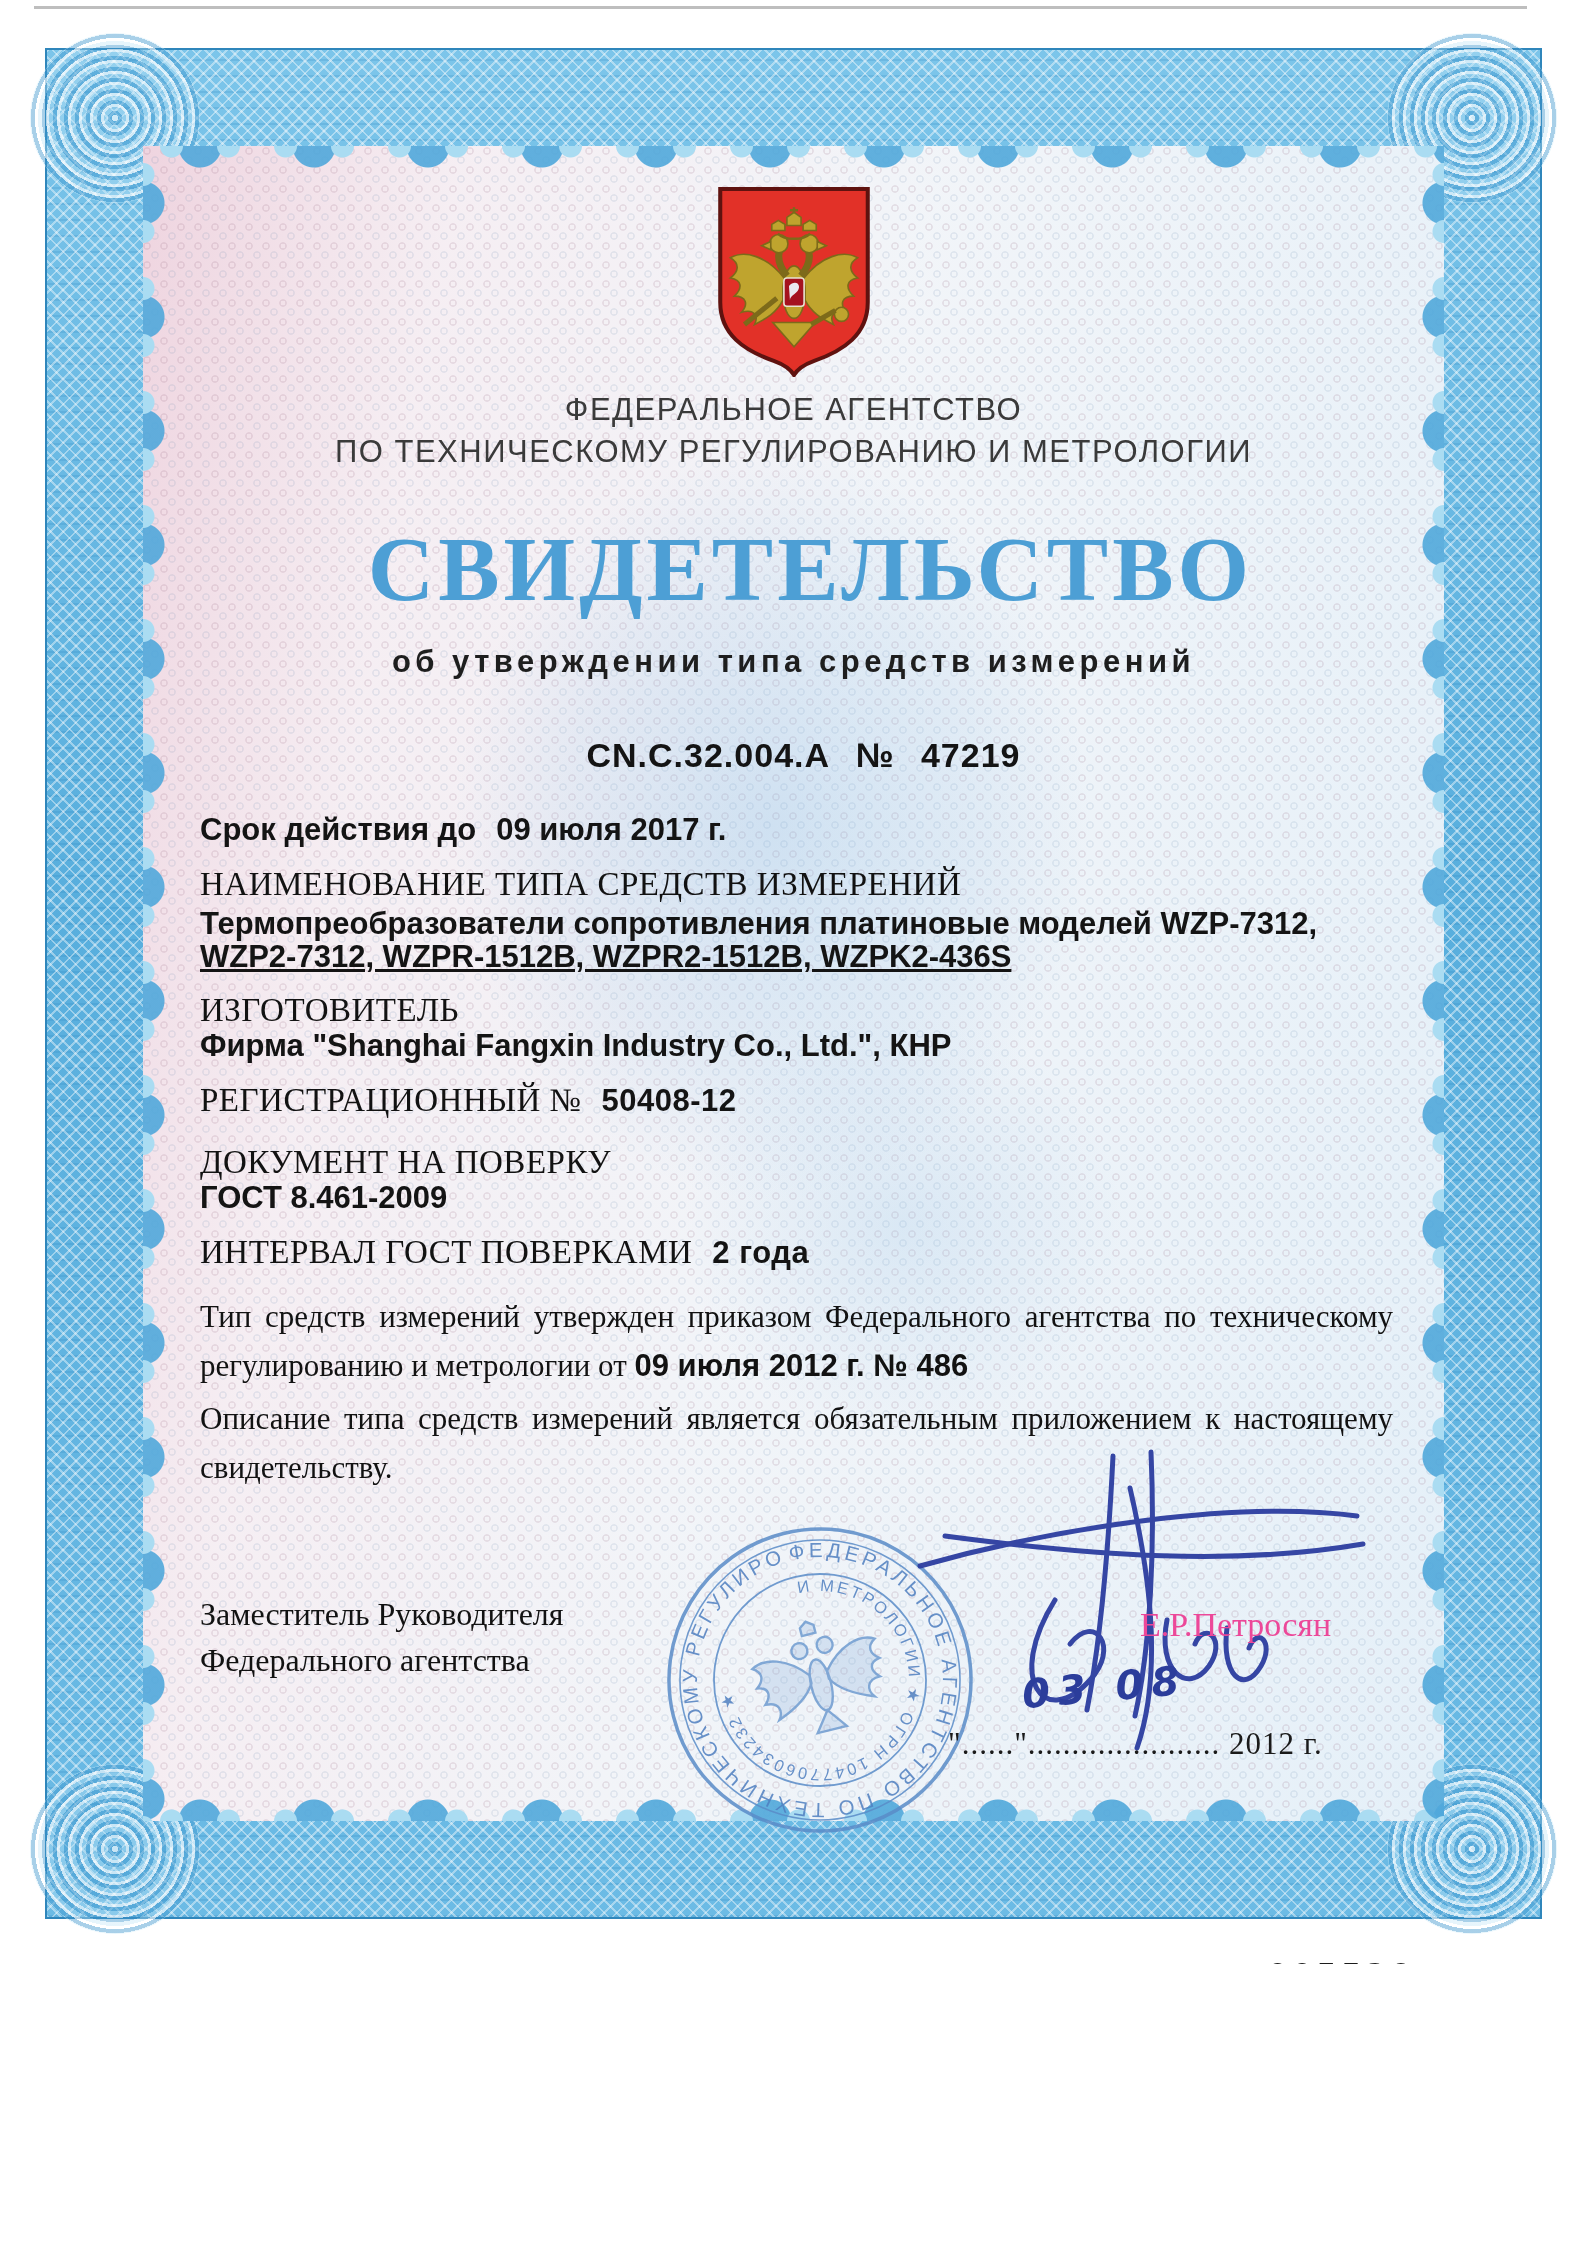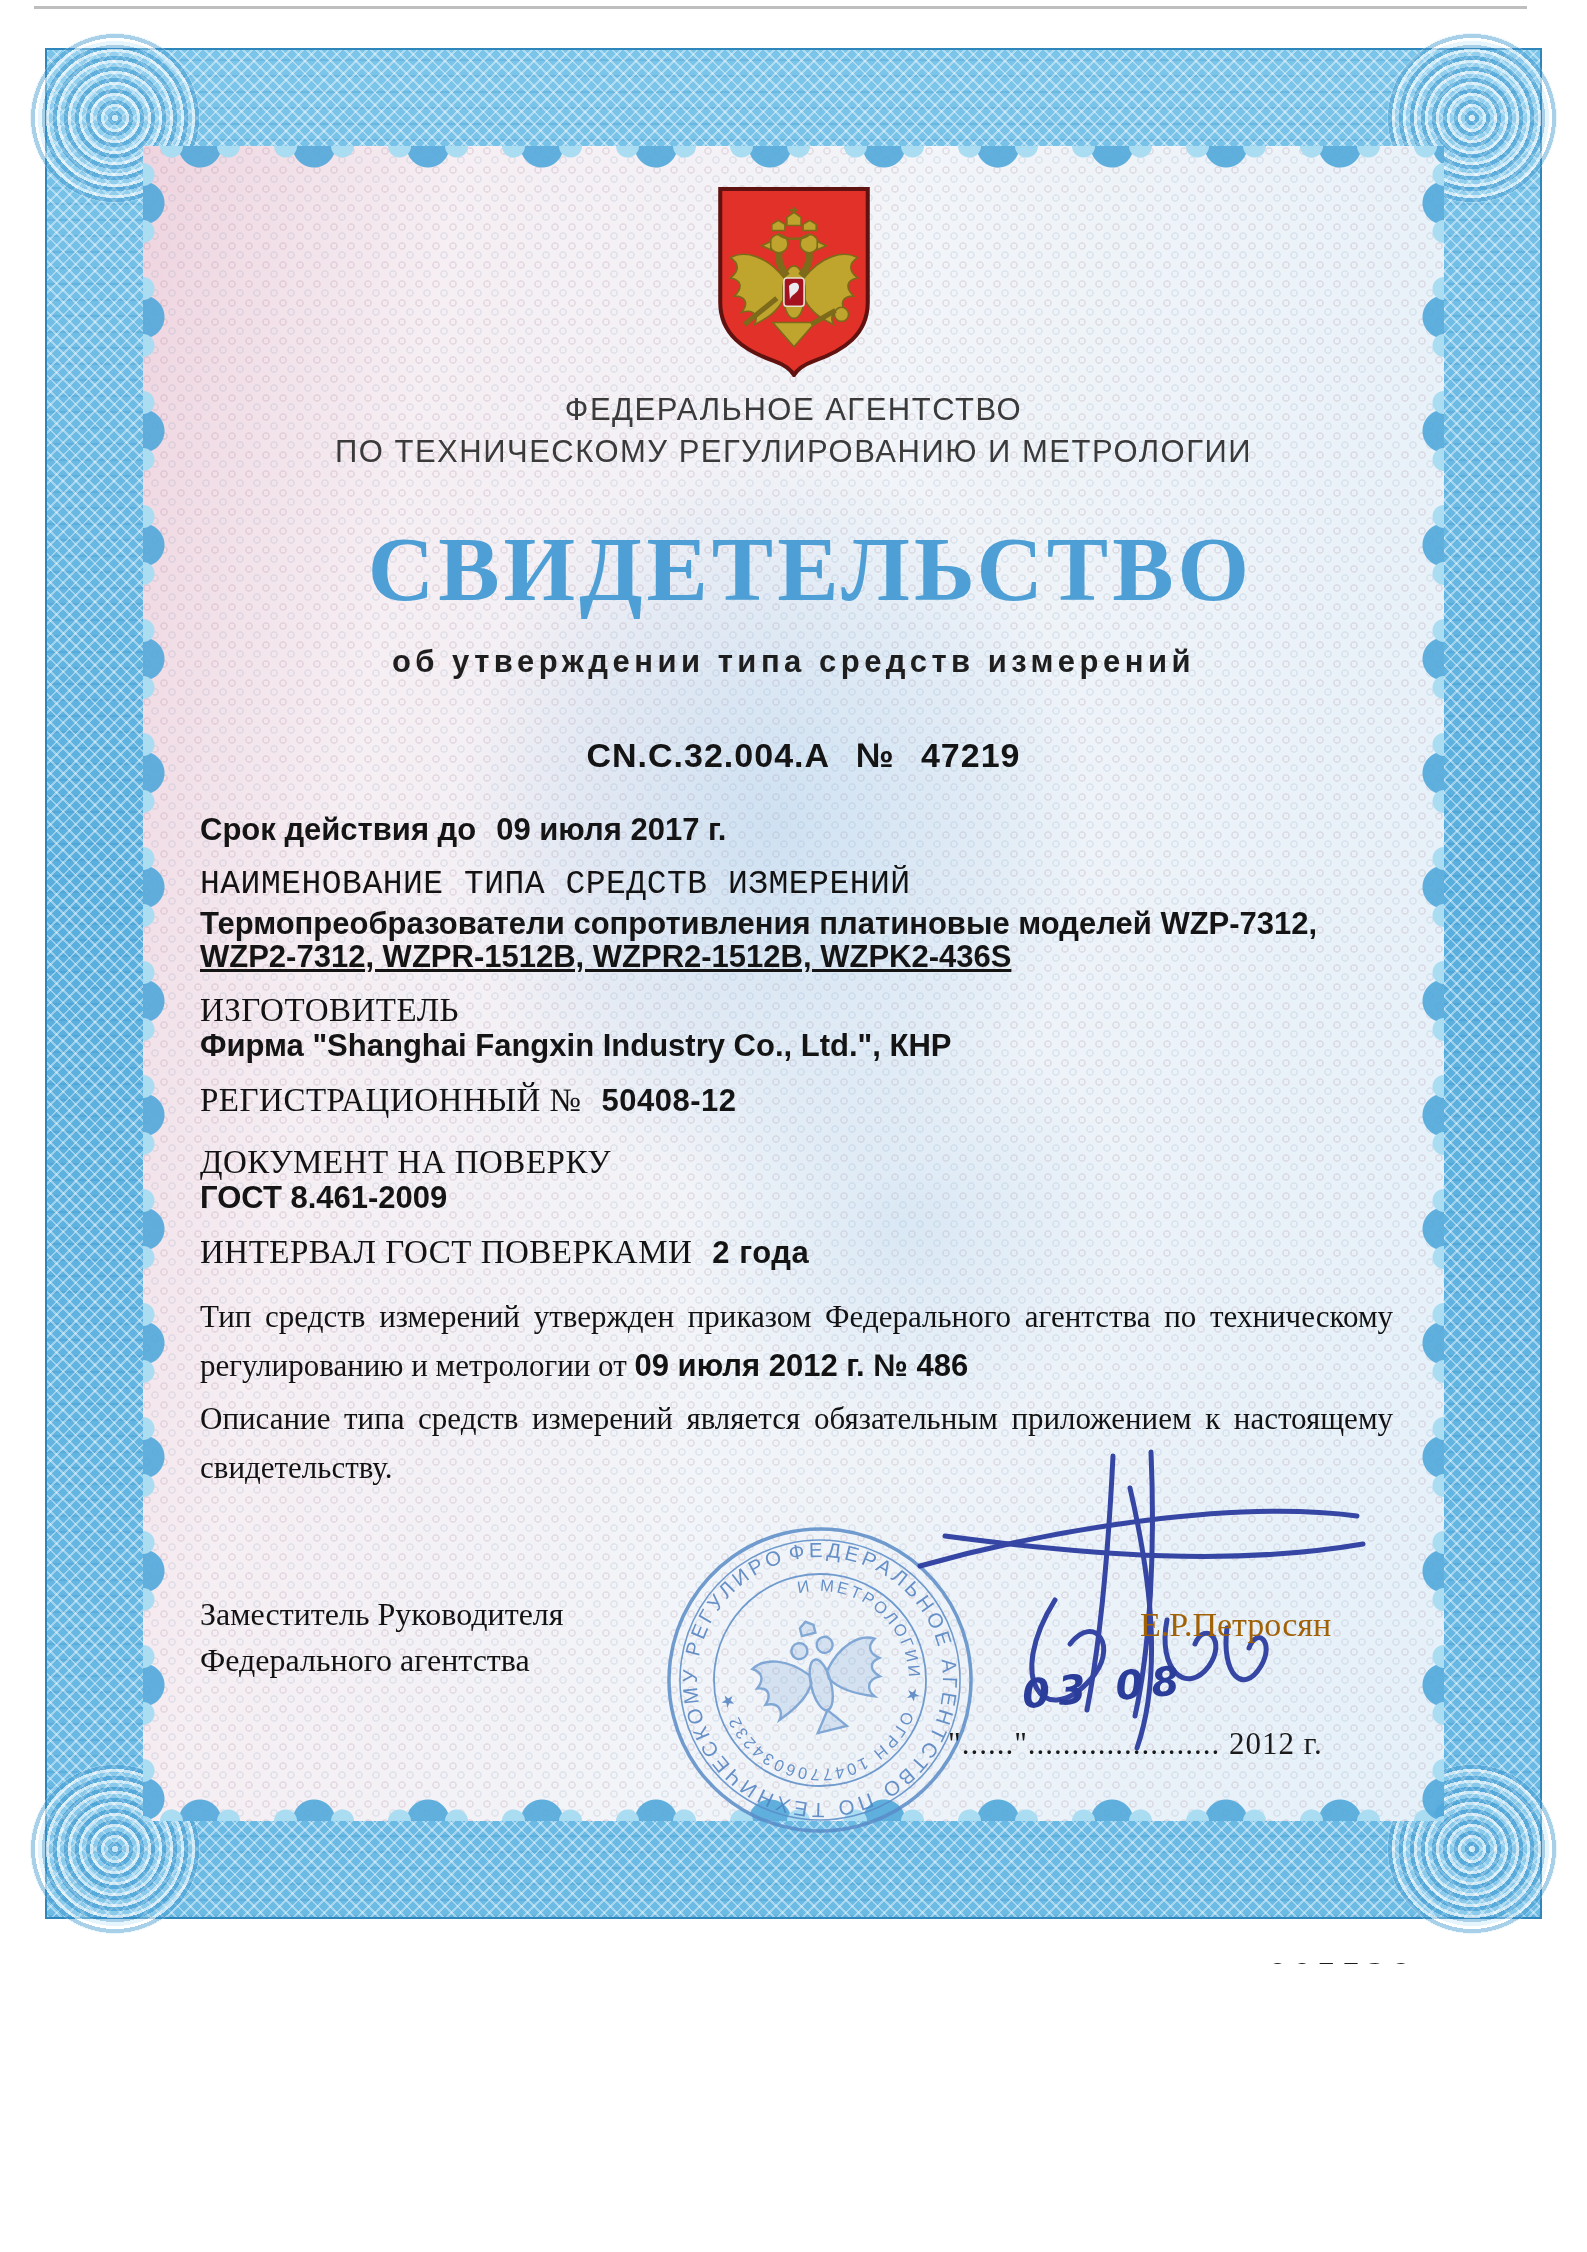--- a/index.html
+++ b/index.html
@@ -68,21 +68,21 @@
   .agency{font:400 31px "Liberation Sans", sans-serif;color:#3a3a3a;letter-spacing:1.5px;}
   .big-title{font:700 92px "Liberation Serif", serif;color:#4d9fd5;letter-spacing:4px;margin-left:34px;}
   .subtitle{font:700 31px "Liberation Sans", sans-serif;color:#1e1e1e;letter-spacing:4.5px;}
   .certline{font:700 34px "Liberation Sans", sans-serif;color:#141414;letter-spacing:1px;padding-left:20px;}
   .certline .gap{display:inline-block;width:26px;}
   .boldsans{font:700 31px "Liberation Sans", sans-serif;color:#141414;}
   .label-serif{font:400 33px "Liberation Serif", serif;color:#121212;letter-spacing:.5px;}
   .para{font:400 31px "Liberation Serif", serif;line-height:49px;text-align:justify;color:#121212;}
   .para .pbold{font:700 31px "Liberation Sans", sans-serif;}
   .sig-label{font:400 32px "Liberation Serif", serif;color:#121212;}
-  .signer{font:400 34px "Liberation Serif", serif;color:#a16207;}
+  .signer{font:400 34px "Liberation Serif", serif;color:#ec4899;}
   .dateline{font:400 31px "Liberation Serif", serif;color:#1a1a1a;letter-spacing:1px;}
   .hand{font:italic 700 40px "DejaVu Sans", sans-serif;color:#2b3d9b;letter-spacing:8px;
         transform:rotate(-5deg);}
   .series{font:400 27px "Liberation Sans", sans-serif;color:#2d2d2d;letter-spacing:1px;}
   .docnum{color:#1c1c1c;}
   .docnum .nsign{font:400 30px "Liberation Serif", serif;margin-right:14px;}
   .docnum .ndigits{font:400 36px "DejaVu Sans Mono", monospace;letter-spacing:3px;}
   .value-gap{margin-left:20px;}
 </style>
 </head>
@@ -145,21 +145,21 @@
   <div class="abs center subtitle" style="top:644px;">об утверждении типа средств измерений</div>
 
   <div class="abs center certline" style="top:736px;">
     <span>CN.C.32.004.A</span><span class="gap"></span><span>№</span><span class="gap"></span><span>47219</span>
   </div>
 
   <div class="abs boldsans" style="left:200px;top:812px;">
     <span>Срок действия до</span><span class="value-gap">09 июля 2017 г.</span>
   </div>
 
-  <div class="abs label-serif" style="left:200px;top:866px;font-family:Liberation Mono, monospace;">НАИМЕНОВАНИЕ ТИПА СРЕДСТВ ИЗМЕРЕНИЙ</div>
+  <div class="abs label-serif" style="left:200px;top:866px;">НАИМЕНОВАНИЕ ТИПА СРЕДСТВ ИЗМЕРЕНИЙ</div>
   <div class="abs boldsans" style="left:200px;top:906px;">Термопреобразователи сопротивления платиновые моделей WZP-7312,</div>
   <div class="abs boldsans" style="left:200px;top:939px;text-decoration:underline;">WZP2-7312, WZPR-1512B, WZPR2-1512B, WZPK2-436S</div>
 
   <div class="abs label-serif" style="left:200px;top:992px;">ИЗГОТОВИТЕЛЬ</div>
   <div class="abs boldsans" style="left:200px;top:1028px;">Фирма "Shanghai Fangxin Industry Co., Ltd.", КНР</div>
 
   <div class="abs label-serif" style="left:200px;top:1082px;">
     <span>РЕГИСТРАЦИОННЫЙ №</span><span class="boldsans value-gap">50408-12</span>
   </div>
 

